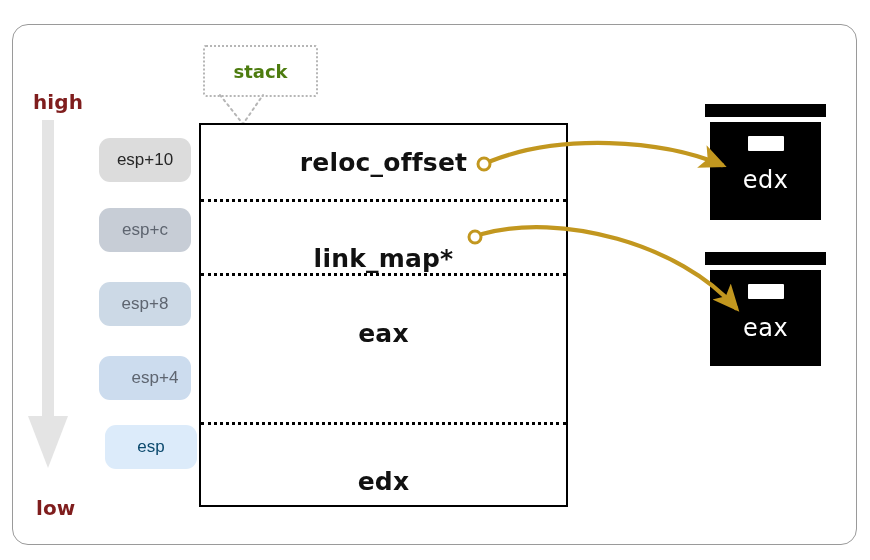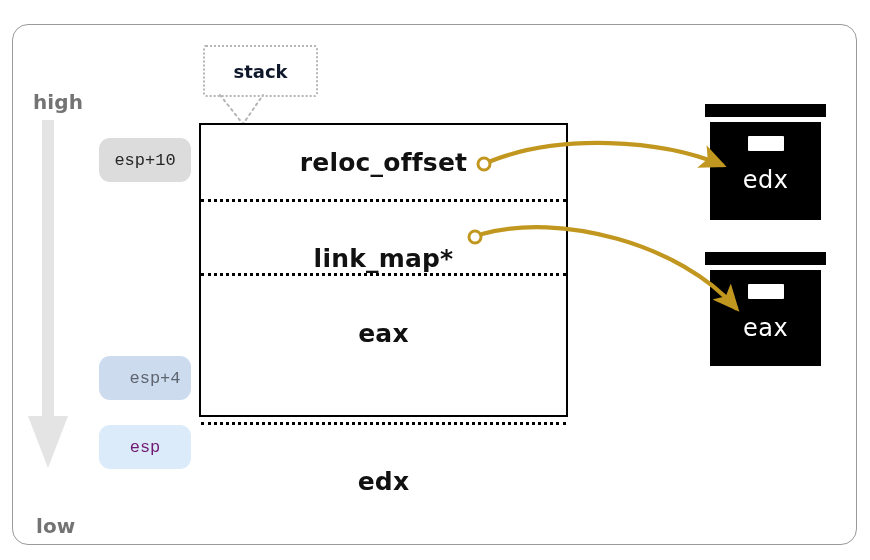--- a/index.html
+++ b/index.html
@@ -28,26 +28,26 @@
     border: 1.3px solid #9a9a9a;
     border-radius: 16px;
     background: #ffffff;
     box-sizing: border-box;
   }
   
   .axis-label {
     position: absolute;
     font-size: 20px;
     font-weight: 600;
-    color: #737373;
+    color: #7f1d1d;
     letter-spacing: .1px;
     white-space: nowrap;
   }
   .axis-label.high { left: 33px; top: 90px; }
-  .axis-label.low  { left: 36px; top: 514px; }
+  .axis-label.low  { left: 36px; top: 496px; }
 
   
   .grey-arrow {
     position: absolute;
     left: 26px;
     top: 120px;
     width: 44px;
     height: 350px;
   }
 
@@ -55,31 +55,31 @@
   .pill {
     position: absolute;
     left: 99px;
     width: 92px;
     height: 44px;
     border-radius: 11px;
     display: flex;
     align-items: center;
     justify-content: center;
     font-size: 17px;
-    font-family: Liberation Mono, monospace;
+    font-family: Liberation Sans, sans-serif;
     box-sizing: border-box;
   }
 
   
   .stack-box {
     position: absolute;
     left: 199px;
     top: 123px;
     width: 369px;
-    height: 294px;
+    height: 384px;
     border: 2.2px solid #000000;
     background: #ffffff;
     box-sizing: border-box;
   }
   .stack-row {
     position: absolute;
     left: 0;
     width: 100%;
     height: 74.2px;
     display: flex;
@@ -110,21 +110,21 @@
     border-radius: 3px;
     background: #ffffff;
     display: flex;
     align-items: center;
     justify-content: center;
     box-sizing: border-box;
   }
   .callout-text {
     font-size: 18px;
     font-weight: 700;
-    color: #0f172a;
+    color: #4d7c0f;
   }
   .callout-tail {
     position: absolute;
     left: 218px;
     top: 93px;
     width: 50px;
     height: 34px;
   }
 
   
@@ -189,24 +189,30 @@
   <svg class="grey-arrow" viewBox="0 0 44 350" xmlns="http://www.w3.org/2000/svg">
     <rect x="16" y="0" width="12" height="300" fill="#e4e4e4"></rect>
     <polygon points="2,296 42,296 22,348" fill="#e4e4e4"></polygon>
   </svg>
 
   <div class="axis-label low">low</div>
 
   <div class="pill" id="pill0" style="top: 138px; background: rgb(220, 220, 220); color: rgb(38, 38, 38);">
     <span>esp+10</span>
   </div>
+  <div class="pill" id="pill1" style="top: 208px; background: rgb(199, 205, 214); color: rgb(94, 101, 112);">
+    <span>esp+c</span>
+  </div>
+  <div class="pill" id="pill2" style="top: 282px; background: rgb(204, 217, 230); color: rgb(94, 101, 112);">
+    <span>esp+8</span>
+  </div>
   <div class="pill" id="pill3" style="top: 356px; background: rgb(204, 220, 238); color: rgb(94, 101, 112); padding-left: 20px;">
     <span>esp+4</span>
   </div>
-  <div class="pill" id="pill4" style="top: 425px; background: rgb(220, 235, 250); color: #701a75;">
+  <div class="pill" id="pill4" style="top: 425px; background: rgb(220, 235, 250); color: #0c4a6e; margin-left: 6px;">
     <span>esp</span>
   </div>
 
   <div class="callout">
     <span class="callout-text">stack</span>
   </div>
   <svg class="callout-tail" viewBox="0 0 50 34" xmlns="http://www.w3.org/2000/svg">
     <path d="M2 2 L25 31 L45 2" fill="none" stroke="#b6b6b6" stroke-width="2" stroke-dasharray="2 4" stroke-linecap="round"></path>
   </svg>
 

